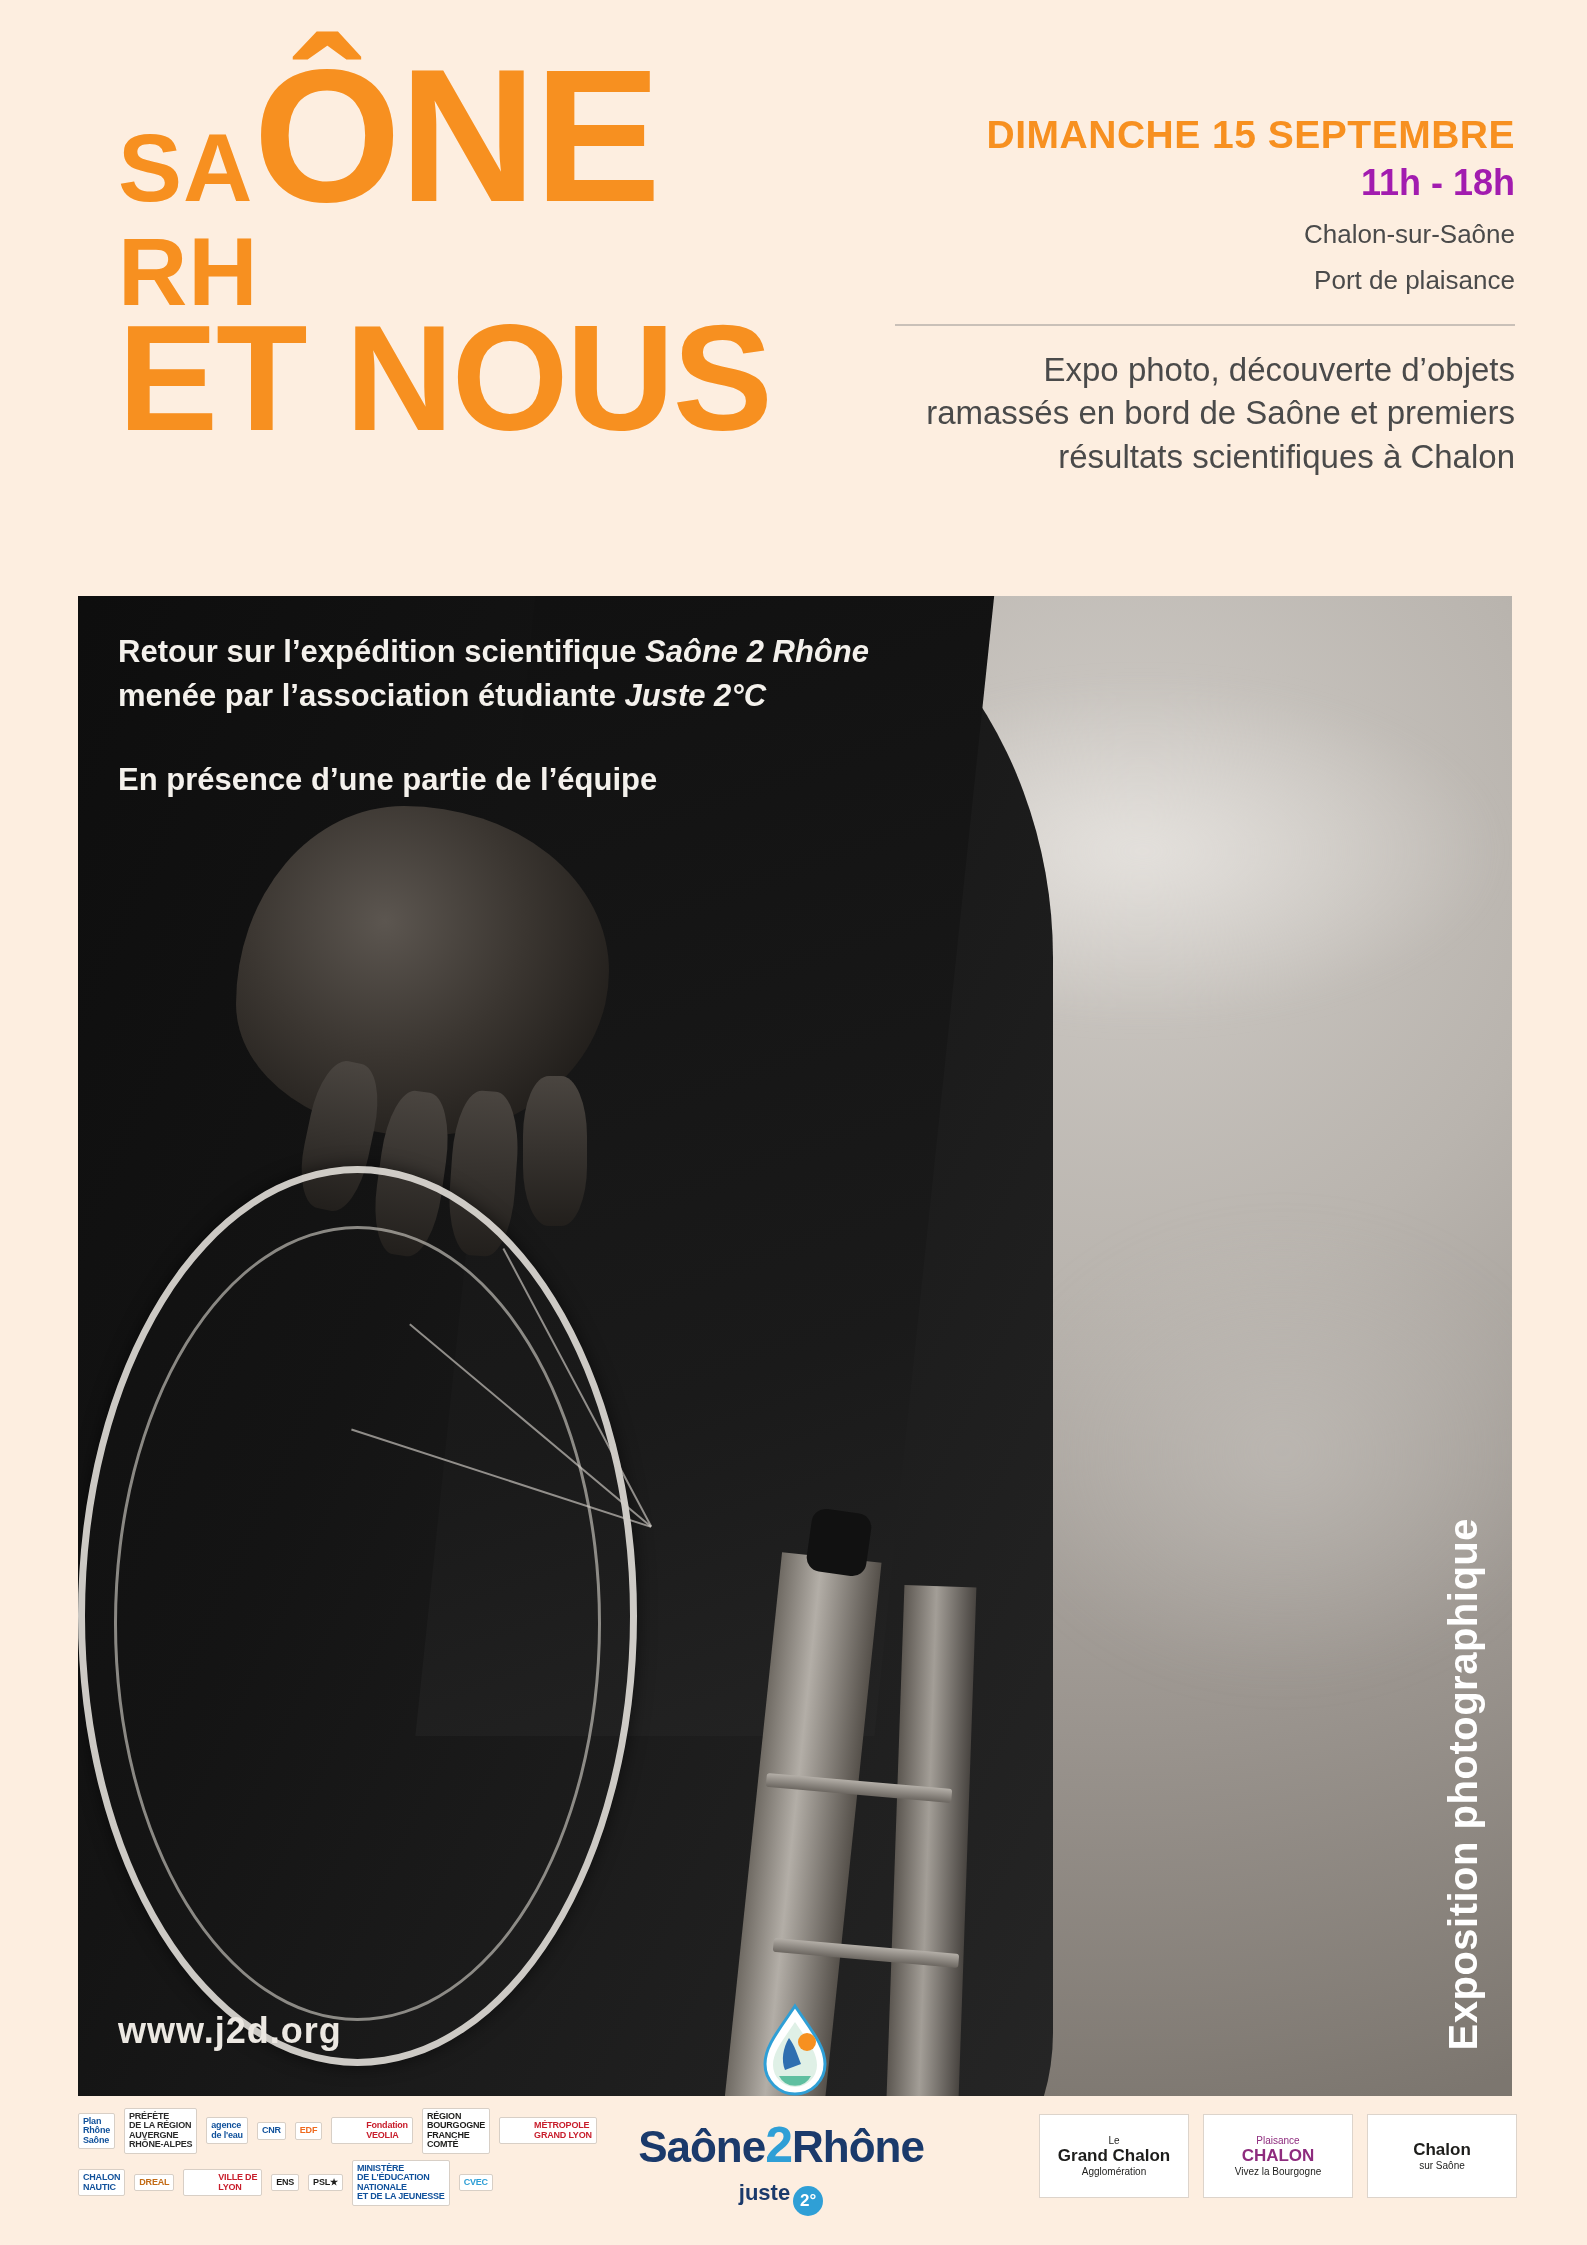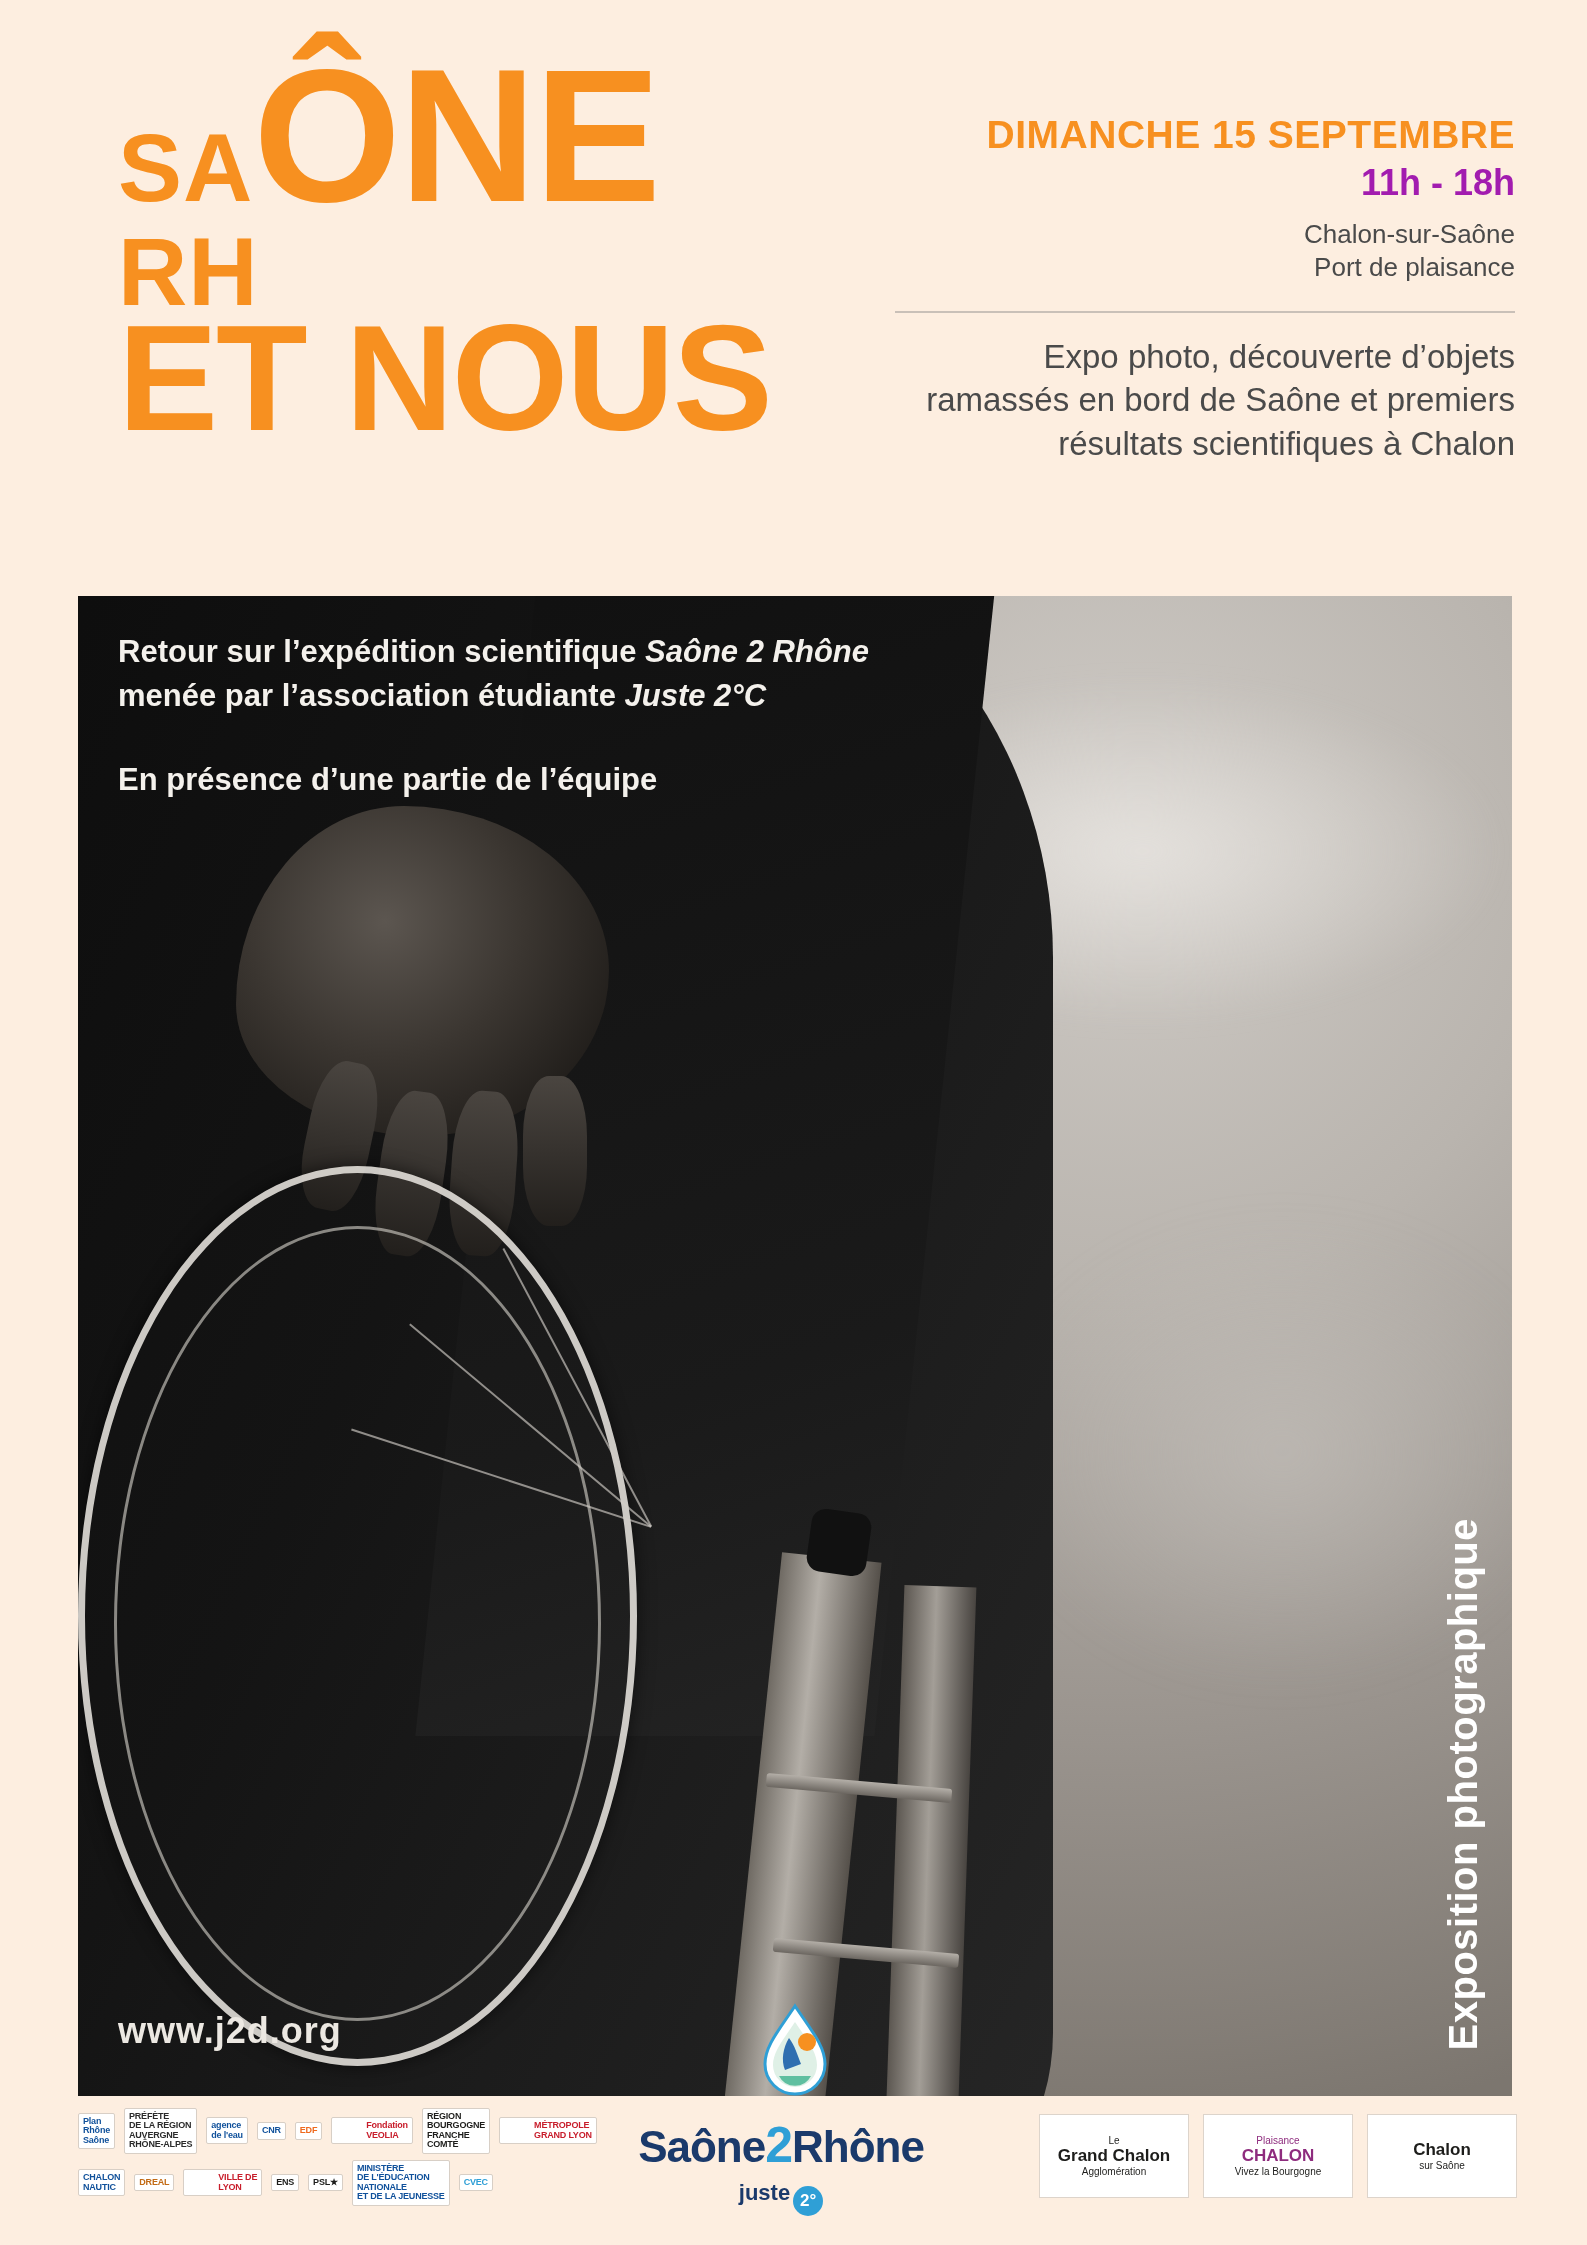--- a/index.html
+++ b/index.html
@@ -365,21 +365,21 @@
     <div class="title-line tl2">
       <span class="small">RH</span>
     </div>
     <div class="title-line tl3">ET NOUS</div>
   </div>
 
   <div class="info">
     <div class="headline">DIMANCHE 15 SEPTEMBRE</div>
     <div class="hours">11h - 18h</div>
     <div class="place">Chalon-sur-Saône</div>
-    <div class="place" style="margin-top:0">Port de plaisance</div>
+    <div class="place" style="margin-top:13px">Port de plaisance</div>
     <hr>
     <div class="desc">Expo photo, découverte d’objets ramassés en bord de Saône et premiers résultats scientifiques à Chalon</div>
   </div>
 
   <div class="photo">
     <div class="sky"></div>
     <div class="cloud1"></div>
     <div class="cloud2"></div>
     <div class="dark-mass"></div>
     <div class="dark-mass2"></div>

